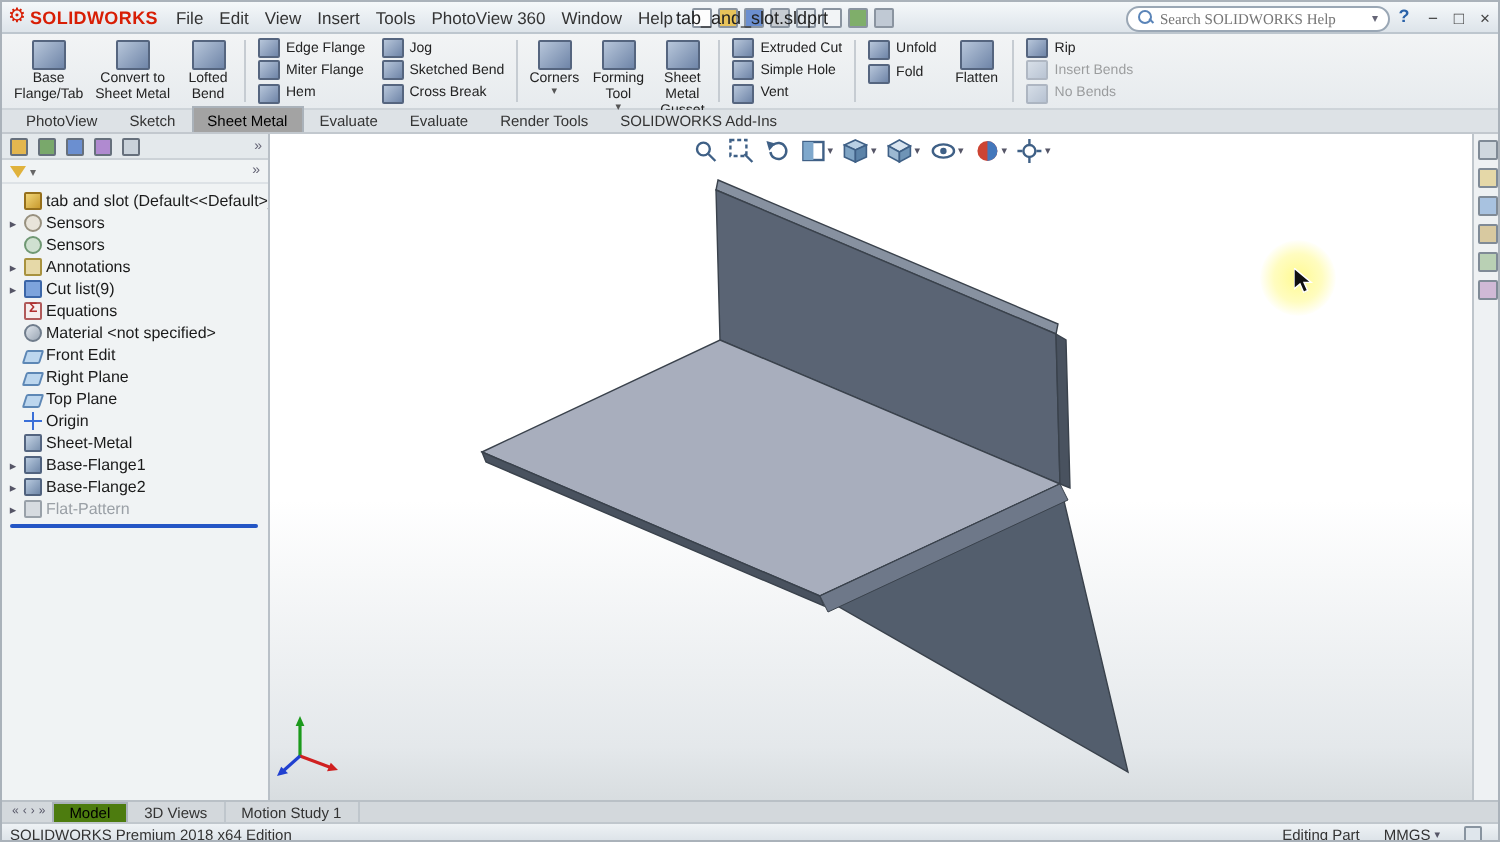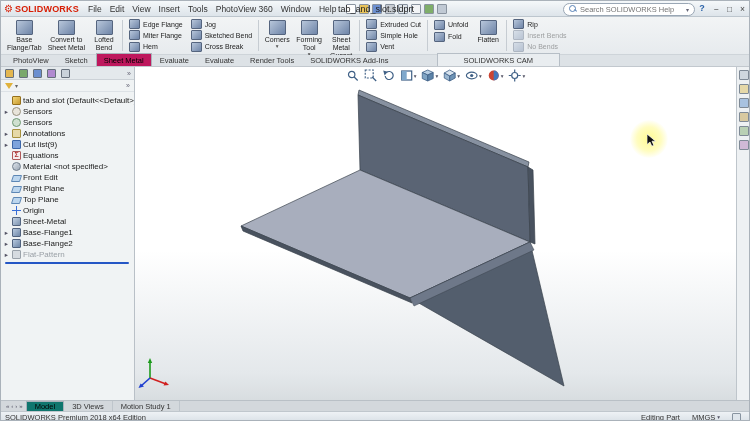--- a/index.html
+++ b/index.html
@@ -15,21 +15,21 @@
 .menu-item{padding:0 4px;font-size:8.5px;color:#333;cursor:default}
 .quick{display:flex;align-items:center;margin-left:4px}
 .qicon{width:10px;height:10px;border:1px solid #8a94a0;border-radius:1px;display:inline-block;margin:0 1.5px}
 .qi-new{background:#fdfdfd}.qi-open{background:#e8c35a}.qi-save{background:#6b8fd0}.qi-print{background:#c7ccd2}
 .qi-undo{background:#dfe5ea}.qi-select{background:#f2f4f6}.qi-rebuild{background:#7fae6a}.qi-options{background:#c0c9d4}
 .doc-title{position:absolute;left:50%;top:2.5px;transform:translateX(-50%);font-size:9px;color:#222}
 .search-box{position:absolute;right:56px;top:1.5px;width:132px;height:13px;background:#fff;border:1px solid #9aa7b5;border-radius:7px;display:flex;align-items:center;padding:0 5px;gap:3px}
 .mag{width:8px;height:8px;position:relative;flex:none}
 .mag::before{content:"";position:absolute;left:0;top:0;width:5px;height:5px;border:1.3px solid #5a84b8;border-radius:50%}
 .mag::after{content:"";position:absolute;left:5px;top:5px;width:3.4px;height:1.3px;background:#5a84b8;transform:rotate(45deg)}
-.search-input{border:none;outline:none;flex:1;font-size:7.5px;color:#666;background:transparent;font-family:Liberation Sans, sans-serif;min-width:0}
+.search-input{border:none;outline:none;flex:1;font-size:7.5px;color:#666;background:transparent;font-family:Liberation Serif, serif;min-width:0}
 .search-caret{font-size:6px;color:#667}
 .help-btn{position:absolute;right:44px;top:2px;font-size:9px;color:#2a62a8;font-weight:bold;width:10px;text-align:center}
 .win-controls{position:absolute;right:2px;top:0;display:flex;height:15px;align-items:center}
 .win-btn{width:13px;text-align:center;font-size:8.5px;color:#444;cursor:default}
 
 
 .ribbon{position:absolute;left:0;top:16px;width:750px;height:38px;background:linear-gradient(#f2f4f5,#e7ebee);border-bottom:1px solid #ced4d9;display:flex;align-items:stretch;padding:1px 3px;z-index:4}
 .rlarge{display:flex;flex-direction:column;align-items:center;justify-content:flex-start;padding:1px 3px 0;min-width:32px;border-radius:2px}
 .ricon{width:17px;height:15px;background:linear-gradient(135deg,#b7c6da,#6f85a8);border:1px solid #55657f;border-radius:1px;margin:1px 0;flex:none}
 .rlabel{font-size:7px;line-height:8px;text-align:center;white-space:pre-line;color:#222}
@@ -37,21 +37,21 @@
 .rstack{display:flex;flex-direction:column;justify-content:flex-start;padding:1px 2px;gap:1px}
 .rsmall{display:flex;align-items:center;gap:3px;height:11px;padding:0 2px}
 .ricon-s{width:11px;height:10px;background:linear-gradient(135deg,#b7c6da,#6f85a8);border:1px solid #55657f;border-radius:1px;flex:none}
 .rslabel{font-size:7px;white-space:nowrap}
 .rsep{width:1px;background:#c6ccd2;margin:2px 2px;flex:none}
 .disabled{opacity:.4}
 
 
 .tabrow{position:absolute;left:0;top:54px;width:750px;height:12px;background:#dde2e6;border-bottom:1px solid #c2c8ce;display:flex;align-items:flex-end;padding:0 4px;z-index:4}
 .ctab{font-size:7.5px;padding:1.5px 7px;color:#333;border:1px solid transparent;border-bottom:none;white-space:nowrap}
-.ctab.active{background:#be185d;border-color:#aab2ba;color:#000}
+.ctab.active{background:#a3a3a3;border-color:#aab2ba;color:#000}
 .ctab.boxed{border-color:#b6bec6;background:#e9edf0;padding:1.5px 26px}
 
 
 .main{position:absolute;left:0;top:66px;width:750px;height:333px;display:flex}
 .fm-panel{width:134px;background:#f0f3f4;border-right:1px solid #b9c0c7;position:relative;overflow:hidden;flex:none}
 .fm-tabs{height:13px;display:flex;align-items:center;gap:3px;padding:1px 3px;background:#e4e9ec;border-bottom:1px solid #ccd2d7}
 .fmtab{width:11px;height:11px;display:flex;align-items:center;justify-content:center}
 .fticon{width:9px;height:9px;border-radius:1px;border:1px solid #66707c}
 .ft-0{background:#e3b64f}.ft-1{background:#79a86b}.ft-2{background:#6b8fd0}.ft-3{background:#b08ad0}.ft-4{background:#c9d2da}
 .fm-chev{margin-left:auto;font-size:7px;color:#667}
@@ -92,21 +92,21 @@
 
 .taskpane{width:15px;background:#eef1f3;border-left:1px solid #bec5cb;display:flex;flex-direction:column;align-items:center;padding-top:3px;gap:4px;flex:none}
 .tpicon{width:10px;height:10px;border:1px solid #7f8a96;border-radius:1px;background:#dde6ef}
 .tp-collapse{background:#cfd7de}.tp-resources{background:#e5d8a8}.tp-design-library{background:#a8c2e0}
 .tp-file-explorer{background:#d8c9a0}.tp-view-palette{background:#b9d0b4}.tp-appearances{background:#d0b9d6}
 
 
 .bottombar-tabs{position:absolute;left:0;top:399px;width:750px;height:11px;background:#d3d8dc;border-top:1px solid #b9c0c6;display:flex;align-items:stretch;padding-left:2px;z-index:5}
 .mnav{font-size:6px;color:#556;display:flex;align-items:center;padding:0 3px;gap:2px}
 .mtab{font-size:7.5px;padding:0 8px;display:flex;align-items:center;color:#333;border-right:1px solid #bfc6cc;white-space:nowrap}
-.mtab.active{background:#0f766e;border:1px solid #aab2ba;border-bottom:none;color:#000}
+.mtab.active{background:#4d7c0f;border:1px solid #aab2ba;border-bottom:none;color:#000}
 .statusbar{position:absolute;left:0;top:410px;width:750px;height:11px;background:linear-gradient(#eef2f5,#d9e0e6);border-top:1px solid #c0c7cd;display:flex;align-items:center;padding:0 4px;font-size:7.5px;color:#333;z-index:5}
 .status-right{margin-left:auto;display:flex;gap:12px;padding-right:6px}
 .units{display:flex;align-items:center;gap:2px}
 .units-caret{font-size:5.5px;color:#556}
 .status-icon{width:9px;height:9px;border:1px solid #8894a0;background:#dfe6ec;border-radius:1px}
 </style>
 </head>
 <body>
 
 <div class="screen">
@@ -261,21 +261,20 @@
     </div>
 
   <div class="tabrow">
       <span class="ctab">PhotoView</span>
       <span class="ctab">Sketch</span>
       <span class="ctab active">Sheet Metal</span>
       <span class="ctab">Evaluate</span>
       <span class="ctab">Evaluate</span>
       <span class="ctab">Render Tools</span>
       <span class="ctab">SOLIDWORKS Add-Ins</span>
-      <span class="ctab boxed" style="margin-left: 40px;">SOLIDWORKS CAM</span>
     </div>
 
   <div class="main">
 
     <div class="fm-panel">
       <div class="fm-tabs">
           <span class="fmtab">
             <span class="fticon ft-0"></span>
           </span>
           <span class="fmtab">

